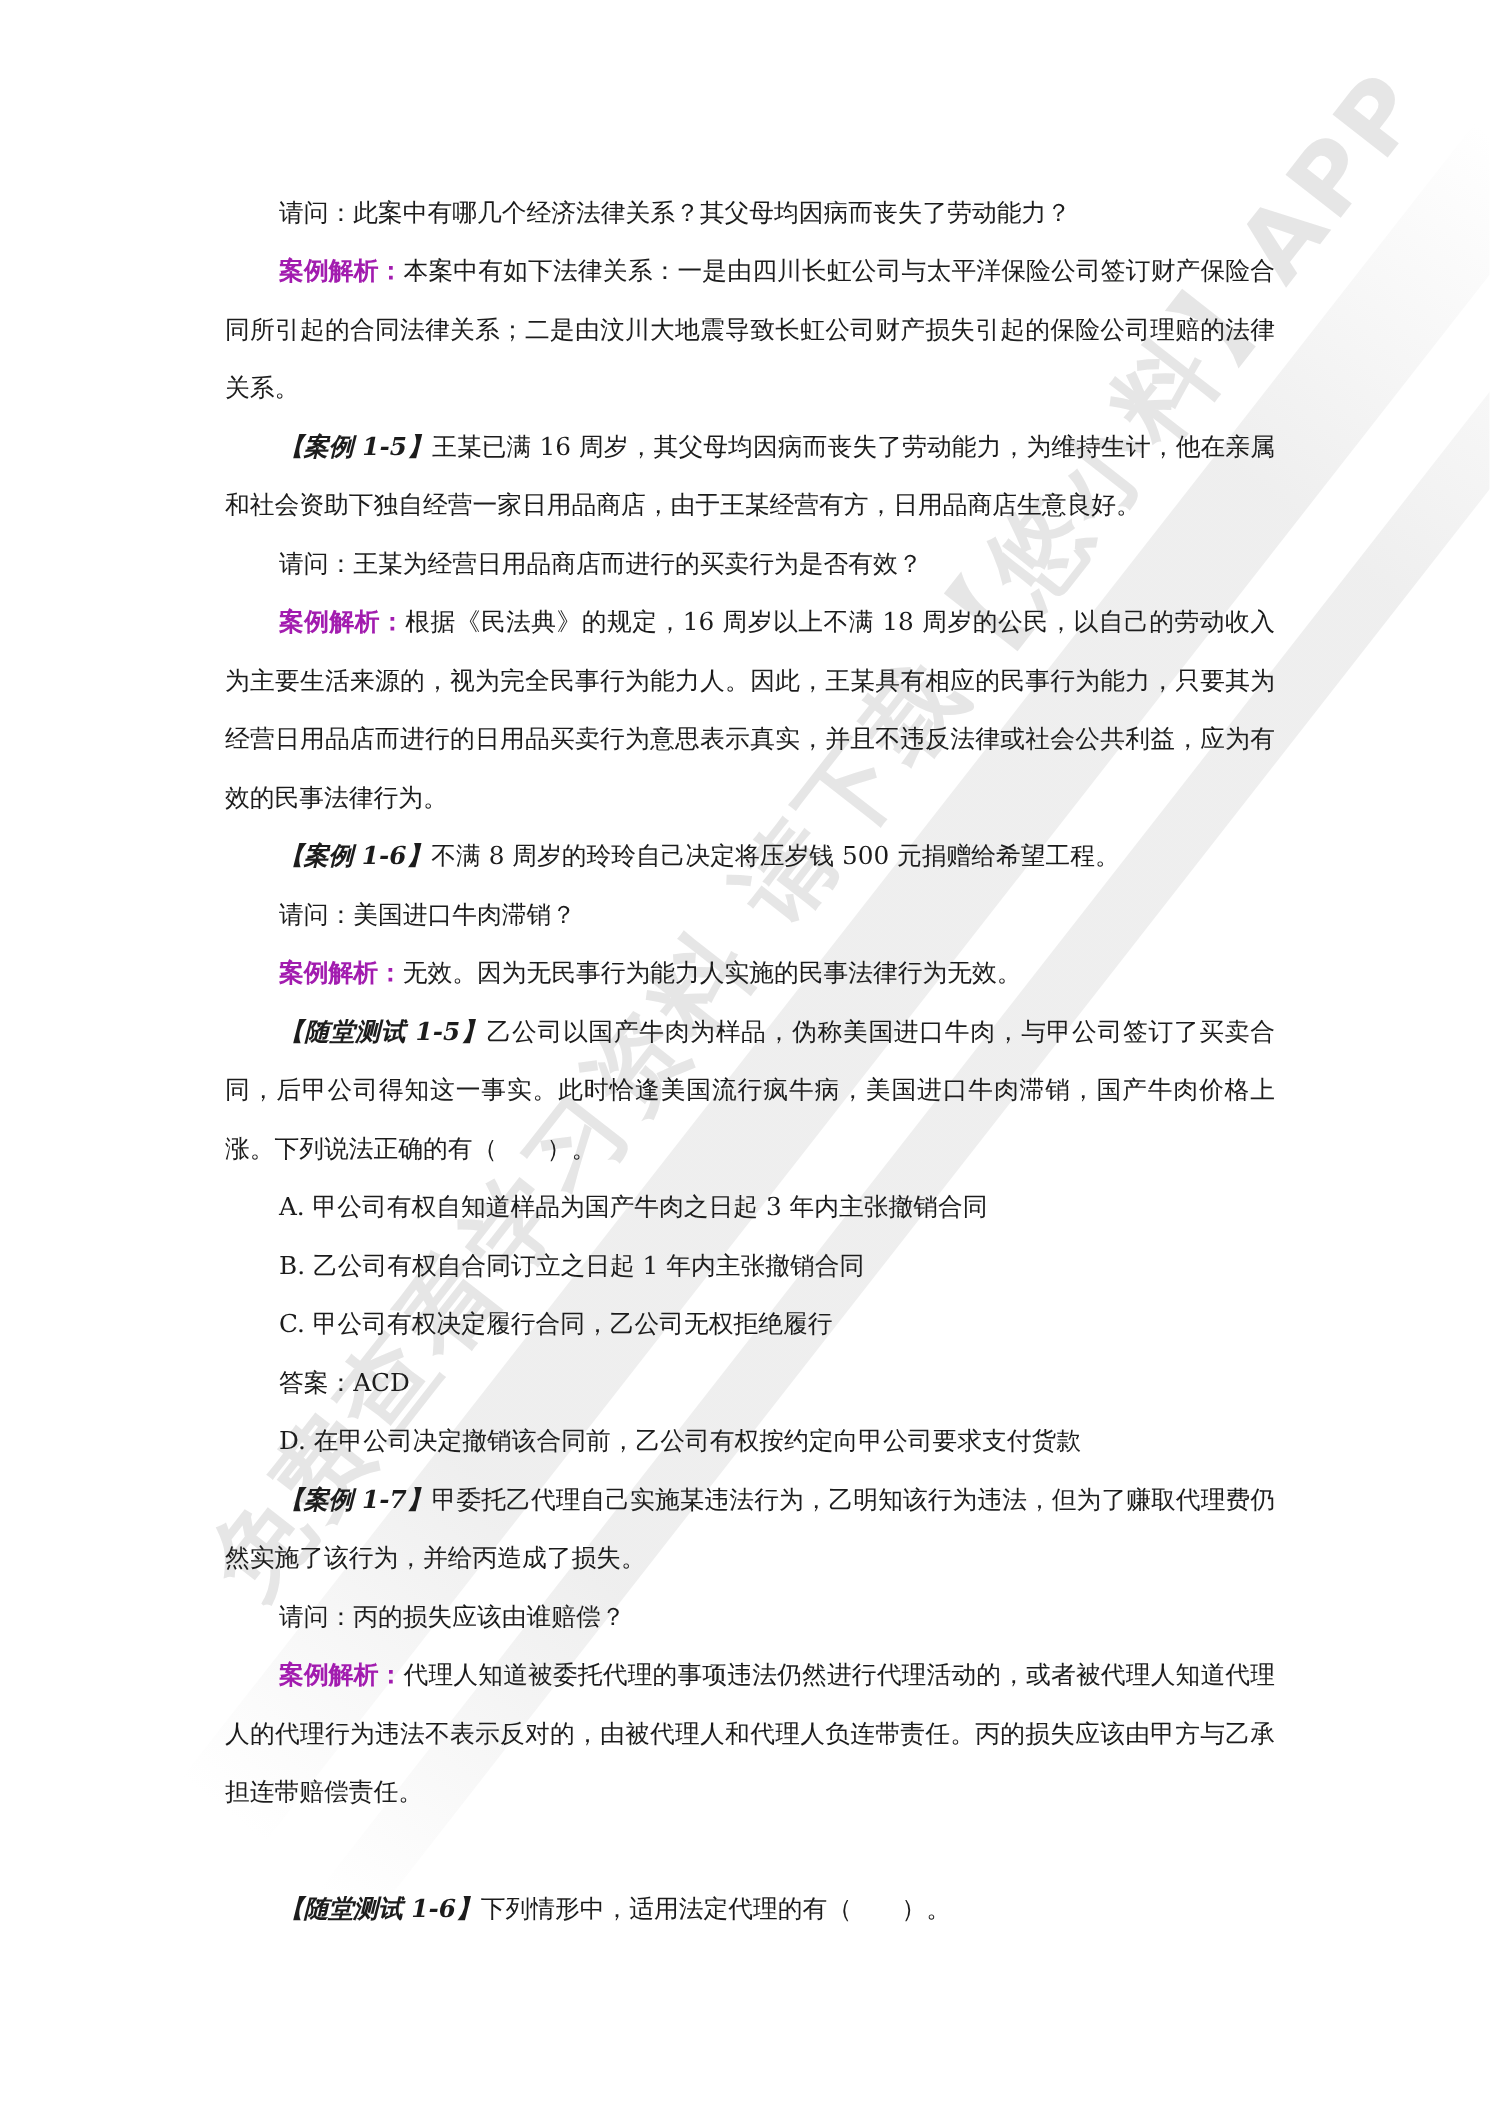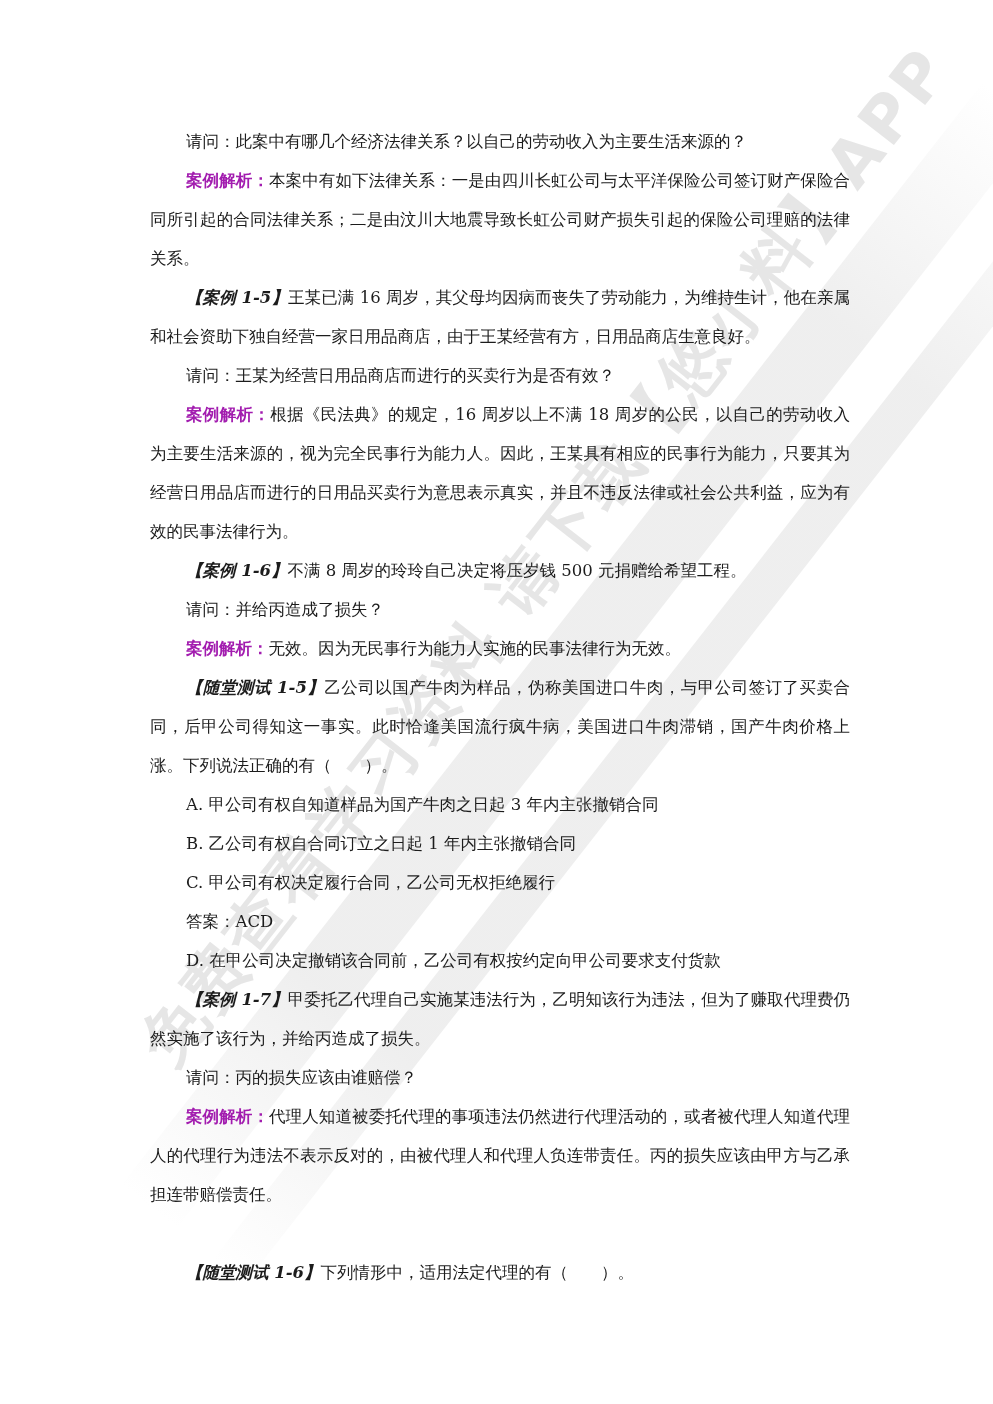--- a/index.html
+++ b/index.html
@@ -76,21 +76,21 @@
 
 <div class="watermark">
   <div class="wm-band" style="left:-120px; top:620px; transform: rotate(-52deg);"></div>
   <div class="wm-band" style="left:-40px; top:700px; transform: rotate(-52deg); height:40px;"></div>
   <div class="wm-text">免费查看学习资料 请下载【悠小料】APP</div>
 </div>
 
 <div class="page">
 
   <p class="p indent">
-    <span>请问：此案中有哪几个经济法律关系？以自己的劳动收入为主要生活来源的？</span>
+    <span>请问：此案中有哪几个经济法律关系？其父母均因病而丧失了劳动能力？</span>
   </p>
 
   <p class="p indent">
     <span class="bold-label">案例解析：</span><span>本案中有如下法律关系：一是由四川长虹公司与太平洋保险公司签订财产保险合同所引起的合同法律关系；二是由汶川大地震导致长虹公司财产损失引起的保险公司理赔的法律关系。</span>
   </p>
 
   <p class="p indent">
     <span class="bracket-head">【案例 1-5】</span><span>王某已满 16 周岁，其父母均因病而丧失了劳动能力，为维持生计，他在亲属和社会资助下独自经营一家日用品商店，由于王某经营有方，日用品商店生意良好。</span>
   </p>
 
@@ -100,21 +100,21 @@
 
   <p class="p indent">
     <span class="bold-label">案例解析：</span><span>根据《民法典》的规定，16 周岁以上不满 18 周岁的公民，以自己的劳动收入为主要生活来源的，视为完全民事行为能力人。因此，王某具有相应的民事行为能力，只要其为经营日用品店而进行的日用品买卖行为意思表示真实，并且不违反法律或社会公共利益，应为有效的民事法律行为。</span>
   </p>
 
   <p class="p indent">
     <span class="bracket-head">【案例 1-6】</span><span>不满 8 周岁的玲玲自己决定将压岁钱 500 元捐赠给希望工程。</span>
   </p>
 
   <p class="p indent">
-    <span>请问：并给丙造成了损失？</span>
+    <span>请问：美国进口牛肉滞销？</span>
   </p>
 
   <p class="p indent">
     <span class="bold-label">案例解析：</span><span>无效。因为无民事行为能力人实施的民事法律行为无效。</span>
   </p>
 
   <p class="p indent">
     <span class="bracket-head">【随堂测试 1-5】</span><span>乙公司以国产牛肉为样品，伪称美国进口牛肉，与甲公司签订了买卖合同，后甲公司得知这一事实。此时恰逢美国流行疯牛病，美国进口牛肉滞销，国产牛肉价格上涨。下列说法正确的有（　　）。</span>
   </p>
 

